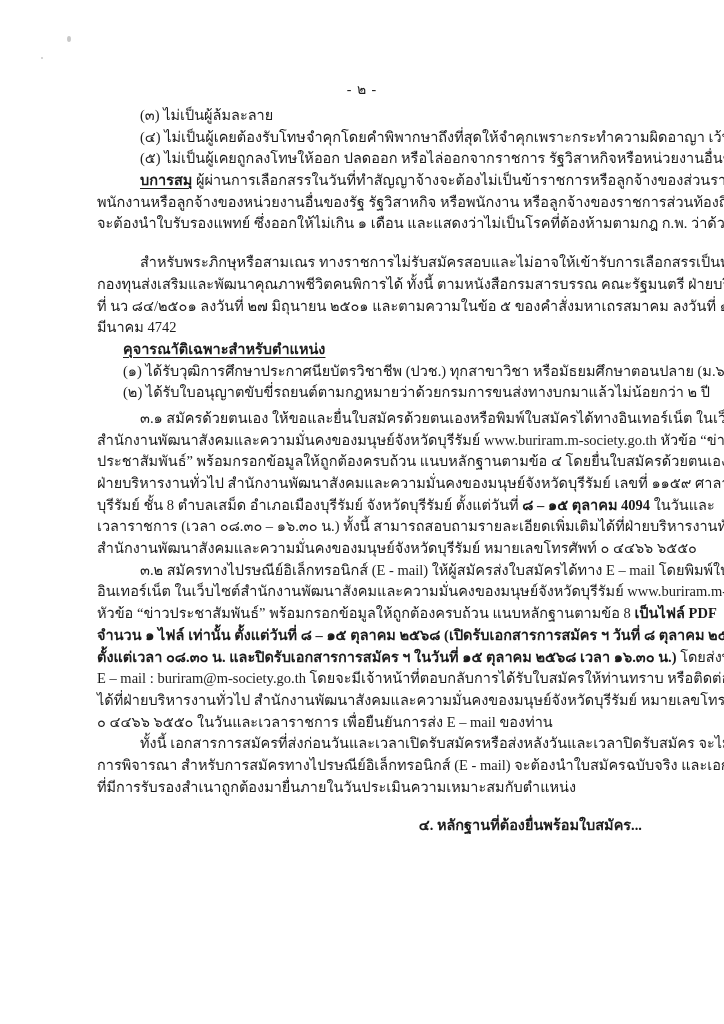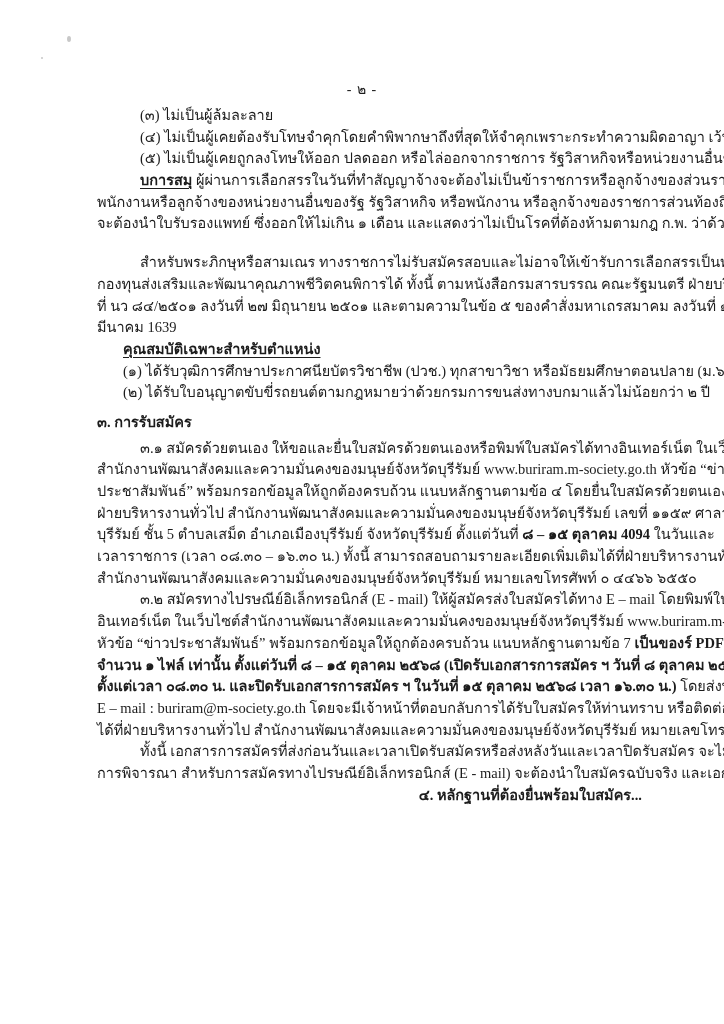--- a/index.html
+++ b/index.html
@@ -61,36 +61,37 @@
   <div class="doc-body">
       <div class="line indent-para"><span>(๓) ไม่เป็นผู้ล้มละลาย</span></div>
       <div class="line indent-para"><span>(๔) ไม่เป็นผู้เคยต้องรับโทษจำคุกโดยคำพิพากษาถึงที่สุดให้จำคุกเพราะกระทำความผิดอาญา เว้นแต่เป็น</span></div>
       <div class="line indent-para"><span>(๕) ไม่เป็นผู้เคยถูกลงโทษให้ออก ปลดออก หรือไล่ออกจากราชการ รัฐวิสาหกิจหรือหน่วยงานอื่นของรัฐ</span></div>
       <div class="line indent-para"><span class="bold underline">บการสมุ</span><span> ผู้ผ่านการเลือกสรรในวันที่ทำสัญญาจ้างจะต้องไม่เป็นข้าราชการหรือลูกจ้างของส่วนราชการ</span></div>
       <div class="line"><span>พนักงานหรือลูกจ้างของหน่วยงานอื่นของรัฐ รัฐวิสาหกิจ หรือพนักงาน หรือลูกจ้างของราชการส่วนท้องถิ่น และ</span></div>
       <div class="line"><span>จะต้องนำใบรับรองแพทย์ ซึ่งออกให้ไม่เกิน ๑ เดือน และแสดงว่าไม่เป็นโรคที่ต้องห้ามตามกฎ ก.พ. ว่าด้วยโรค</span></div>
       <div class="line indent-para" style="margin-top: 17px;"><span>สำหรับพระภิกษุหรือสามเณร ทางราชการไม่รับสมัครสอบและไม่อาจให้เข้ารับการเลือกสรรเป็นพนักงาน</span></div>
       <div class="line"><span>กองทุนส่งเสริมและพัฒนาคุณภาพชีวิตคนพิการได้ ทั้งนี้ ตามหนังสือกรมสารบรรณ คณะรัฐมนตรี ฝ่ายบริหาร</span></div>
       <div class="line"><span>ที่ นว ๘๔/๒๕๐๑ ลงวันที่ ๒๗ มิถุนายน ๒๕๐๑ และตามความในข้อ ๕ ของคำสั่งมหาเถรสมาคม ลงวันที่ ๑๗</span></div>
-      <div class="line"><span>มีนาคม 1639</span></div>
-      <div class="line indent-sub"><span class="bold underline">คุณสมบัติเฉพาะสำหรับตำแหน่ง</span></div>
+      <div class="line"><span>มีนาคม 4742</span></div>
+      <div class="line indent-sub"><span class="bold underline">คุจารณาัติเฉพาะสำหรับตำแหน่ง</span></div>
       <div class="line indent-sub"><span>(๑) ได้รับวุฒิการศึกษาประกาศนียบัตรวิชาชีพ (ปวช.) ทุกสาขาวิชา หรือมัธยมศึกษาตอนปลาย (ม.๖)</span></div>
       <div class="line indent-sub"><span>(๒) ได้รับใบอนุญาตขับขี่รถยนต์ตามกฎหมายว่าด้วยกรมการขนส่งทางบกมาแล้วไม่น้อยกว่า ๒ ปี</span></div>
-      <div class="line" style="margin-top: 8px;"><span class="bold">๓. การรับสมัคร</span></div>
       <div class="line indent-para" style="margin-top: 4px;"><span>๓.๑ สมัครด้วยตนเอง ให้ขอและยื่นใบสมัครด้วยตนเองหรือพิมพ์ใบสมัครได้ทางอินเทอร์เน็ต ในเว็บไซต์</span></div>
       <div class="line"><span>สำนักงานพัฒนาสังคมและความมั่นคงของมนุษย์จังหวัดบุรีรัมย์ www.buriram.m-society.go.th หัวข้อ “ข่าว</span></div>
       <div class="line"><span>ประชาสัมพันธ์” พร้อมกรอกข้อมูลให้ถูกต้องครบถ้วน แนบหลักฐานตามข้อ ๔ โดยยื่นใบสมัครด้วยตนเองได้ที่</span></div>
       <div class="line"><span>ฝ่ายบริหารงานทั่วไป สำนักงานพัฒนาสังคมและความมั่นคงของมนุษย์จังหวัดบุรีรัมย์ เลขที่ ๑๑๕๙ ศาลากลางจังหวัด</span></div>
-      <div class="line"><span>บุรีรัมย์ ชั้น 5 ตำบลเสม็ด อำเภอเมืองบุรีรัมย์ จังหวัดบุรีรัมย์ ตั้งแต่วันที่ </span><span class="bold">๘ – ๑๕ ตุลาคม 4094</span><span> ในวันและ</span></div>
+      <div class="line"><span>บุรีรัมย์ ชั้น 8 ตำบลเสม็ด อำเภอเมืองบุรีรัมย์ จังหวัดบุรีรัมย์ ตั้งแต่วันที่ </span><span class="bold">๘ – ๑๕ ตุลาคม 4094</span><span> ในวันและ</span></div>
       <div class="line"><span>เวลาราชการ (เวลา ๐๘.๓๐ – ๑๖.๓๐ น.) ทั้งนี้ สามารถสอบถามรายละเอียดเพิ่มเติมได้ที่ฝ่ายบริหารงานทั่วไป</span></div>
       <div class="line"><span>สำนักงานพัฒนาสังคมและความมั่นคงของมนุษย์จังหวัดบุรีรัมย์ หมายเลขโทรศัพท์ ๐ ๔๔๖๖ ๖๕๕๐</span></div>
       <div class="line indent-para"><span>๓.๒ สมัครทางไปรษณีย์อิเล็กทรอนิกส์ (E - mail) ให้ผู้สมัครส่งใบสมัครได้ทาง E – mail โดยพิมพ์ใบสมัครได้ทาง</span></div>
       <div class="line"><span>อินเทอร์เน็ต ในเว็บไซต์สำนักงานพัฒนาสังคมและความมั่นคงของมนุษย์จังหวัดบุรีรัมย์ www.buriram.m-society.go.th</span></div>
-      <div class="line"><span>หัวข้อ “ข่าวประชาสัมพันธ์” พร้อมกรอกข้อมูลให้ถูกต้องครบถ้วน แนบหลักฐานตามข้อ 7 </span><span class="bold">เป็นของร์ PDF</span></div>
+      <div class="line"><span>หัวข้อ “ข่าวประชาสัมพันธ์” พร้อมกรอกข้อมูลให้ถูกต้องครบถ้วน แนบหลักฐานตามข้อ 8 </span><span class="bold">เป็นไฟล์ PDF</span></div>
       <div class="line"><span class="bold">จำนวน ๑ ไฟล์ เท่านั้น ตั้งแต่วันที่ ๘ – ๑๕ ตุลาคม ๒๕๖๘ (เปิดรับเอกสารการสมัคร ฯ วันที่ ๘ ตุลาคม ๒๕๖๘</span></div>
       <div class="line"><span class="bold">ตั้งแต่เวลา ๐๘.๓๐ น. และปิดรับเอกสารการสมัคร ฯ ในวันที่ ๑๕ ตุลาคม ๒๕๖๘ เวลา ๑๖.๓๐ น.)</span><span> โดยส่งทาง</span></div>
       <div class="line"><span>E – mail : buriram@m-society.go.th โดยจะมีเจ้าหน้าที่ตอบกลับการได้รับใบสมัครให้ท่านทราบ หรือติดต่อ</span></div>
       <div class="line"><span>ได้ที่ฝ่ายบริหารงานทั่วไป สำนักงานพัฒนาสังคมและความมั่นคงของมนุษย์จังหวัดบุรีรัมย์ หมายเลขโทรศัพท์</span></div>
+      <div class="line"><span>๐ ๔๔๖๖ ๖๕๕๐ ในวันและเวลาราชการ เพื่อยืนยันการส่ง E – mail ของท่าน</span></div>
       <div class="line indent-para"><span>ทั้งนี้ เอกสารการสมัครที่ส่งก่อนวันและเวลาเปิดรับสมัครหรือส่งหลังวันและเวลาปิดรับสมัคร จะไม่ได้รับ</span></div>
       <div class="line"><span>การพิจารณา สำหรับการสมัครทางไปรษณีย์อิเล็กทรอนิกส์ (E - mail) จะต้องนำใบสมัครฉบับจริง และเอกสาร</span></div>
-      <div class="line" style="text-align: right; "><span class="bold">๔. หลักฐานที่ต้องยื่นพร้อมใบสมัคร...</span></div>
+      <div class="line"><span>ที่มีการรับรองสำเนาถูกต้องมายื่นภายในวันประเมินความเหมาะสมกับตำแหน่ง</span></div>
+      <div class="line" style="text-align: right; margin-top: 17px;"><span class="bold">๔. หลักฐานที่ต้องยื่นพร้อมใบสมัคร...</span></div>
     </div>
 </div>
 
 </body></html>

